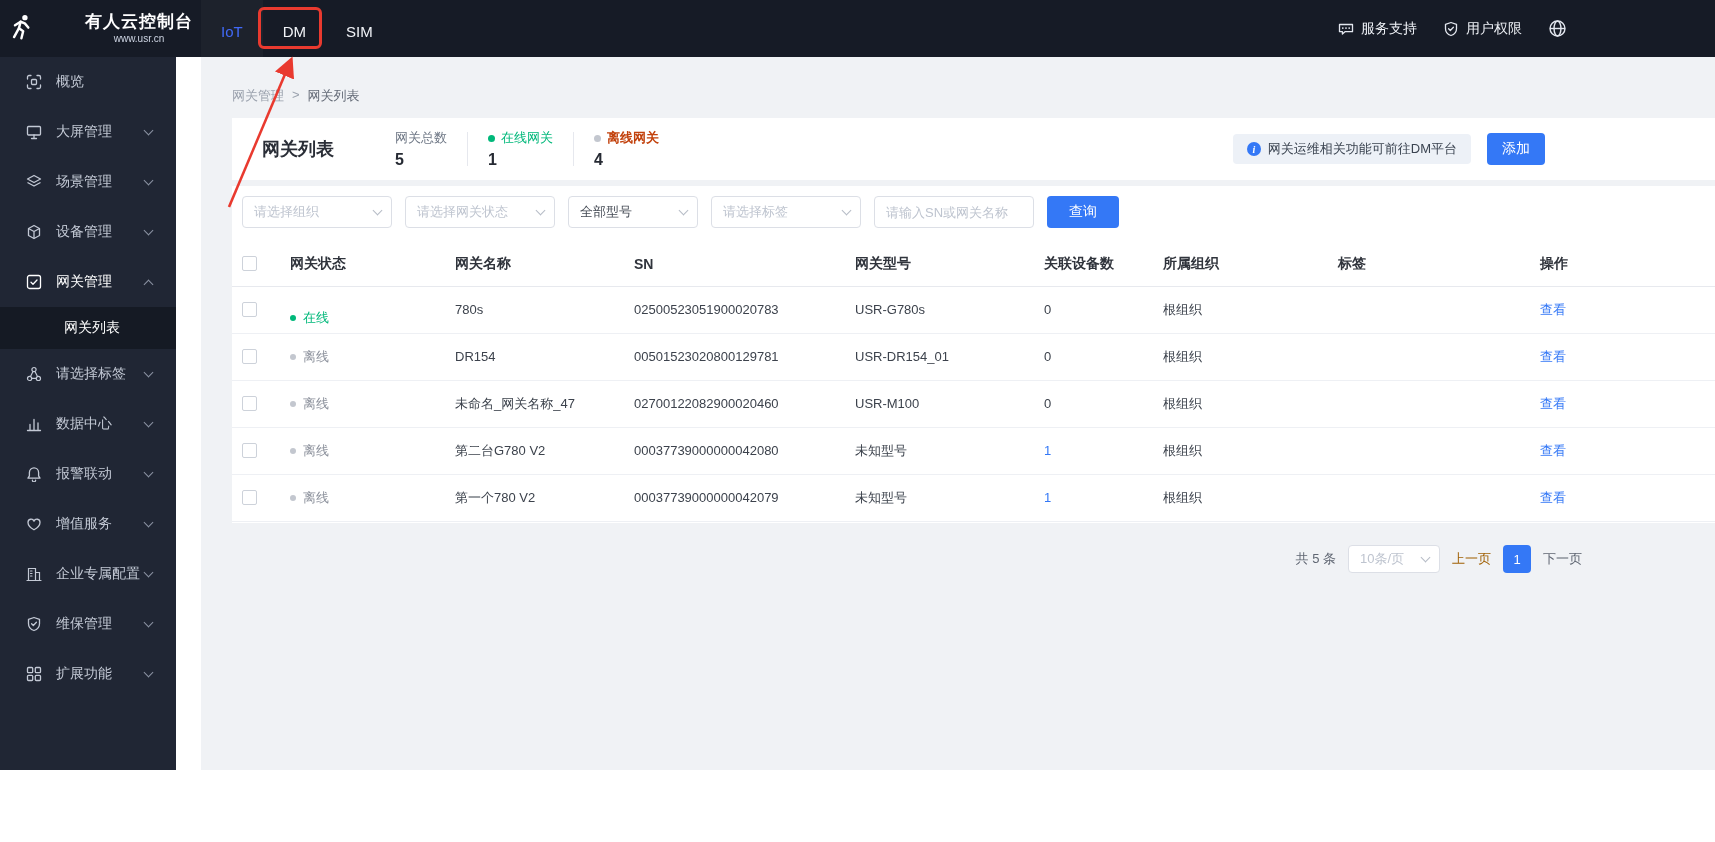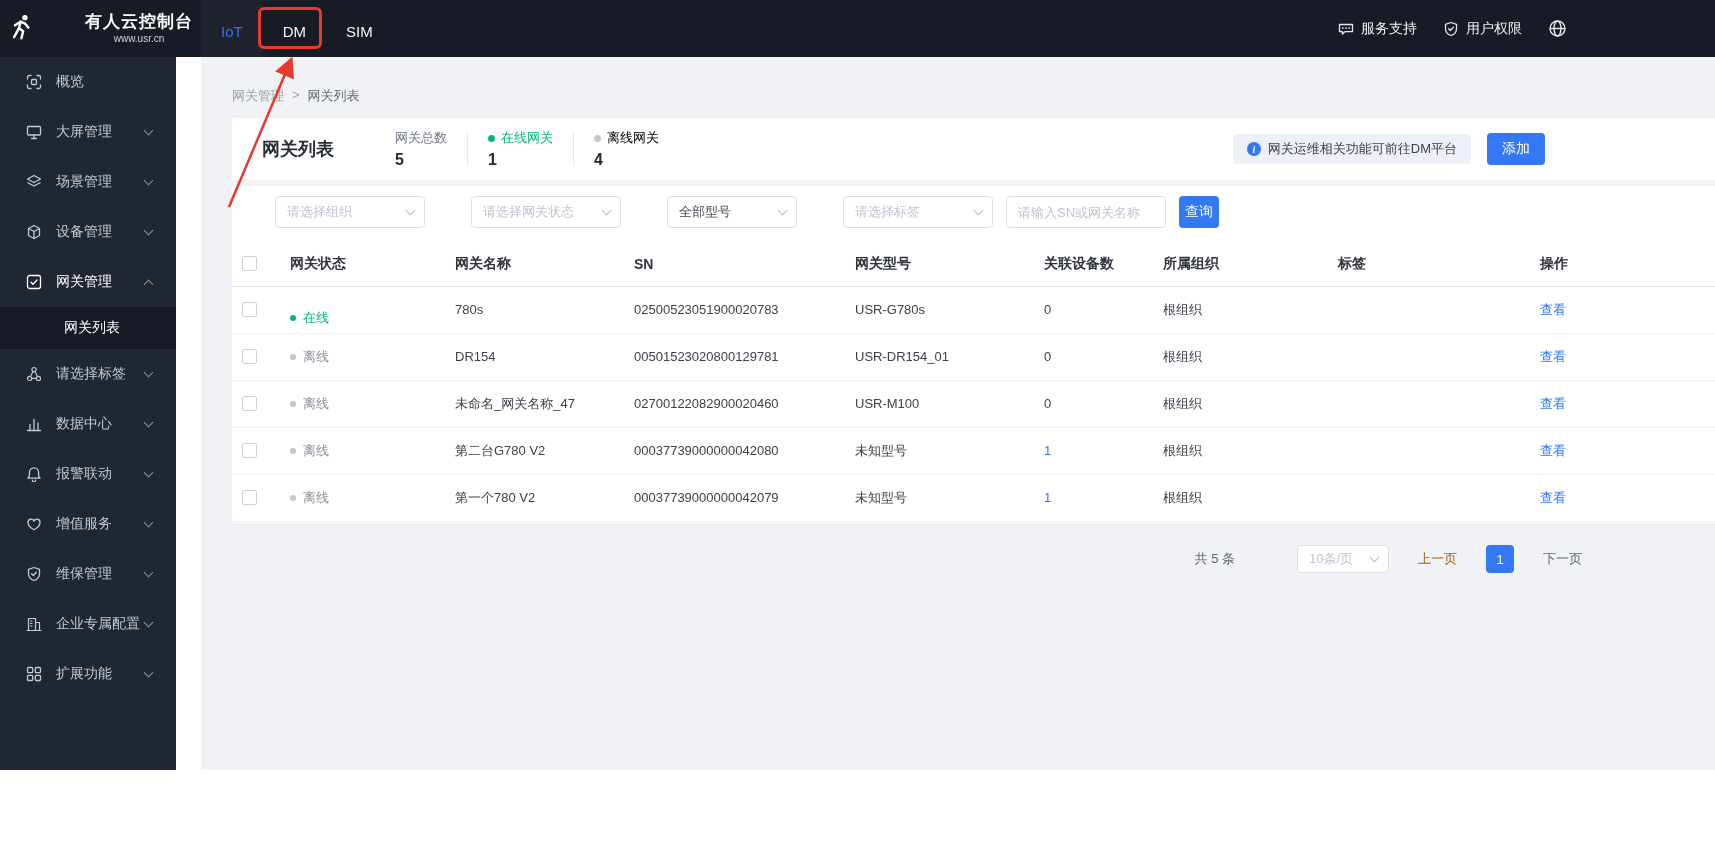--- a/index.html
+++ b/index.html
@@ -56,21 +56,21 @@
   .breadcrumb .current { color:#646b77; }
   .card { position:absolute; background:#fff; }
   .card1 { left:31px; top:61px; right:0; height:62px; display:flex; align-items:center; }
   .page-title { margin-left:30px; font-size:18px; font-weight:bold; color:#2a2e37; }
   .stats { display:flex; align-items:center; margin-left:61px; }
   .stat-group { display:flex; flex-direction:column; }
   .stat-label { font-size:13px; color:#6d7684; display:flex; align-items:center; white-space:nowrap; }
   .stat-label .dot { width:7px; height:7px; border-radius:50%; margin-right:6px; display:inline-block; }
   .stat-label.green { color:#00b87a; }
   .stat-label.green .dot { background:#00b87a; }
-  .stat-label.gray { color:#000000; }
+  .stat-label.gray { color:#c2410c;font-weight:bold; }
   .stat-label.gray .dot { background:#c3c7cf; }
   .stat-value { font-size:16px; font-weight:bold; color:#262a33; margin-top:4px; }
   .stat-sep { width:1px; height:34px; background:#e6e8ee; margin:0 20px; }
   .card1-right { margin-left:auto; display:flex; align-items:center; }
   .info-pill {
     height:30px; background:#edf1f7; border-radius:4px; display:flex; align-items:center;
     padding:0 14px; gap:7px; font-size:13px; color:#3a4350; cursor:pointer;
   }
   .info-i {
     width:14px; height:14px; border-radius:50%; background:#3478f6; color:#fff;
@@ -79,56 +79,56 @@
   }
   .btn-primary {
     height:32px; background:#3478f6; border:none; border-radius:4px; color:#fff;
     font-size:14px; padding:0 15px; cursor:pointer; font-family:inherit;
   }
   .add-btn { margin-left:16px; margin-right:170px; }
   .card2 { left:31px; top:129px; right:0; height:337px; overflow:hidden; }
   .filter-row { display:flex; gap:13px; padding:10px 0 0 10px; align-items:center; }
   .select {
     position:relative; height:32px; border:1px solid #dcdfe6; border-radius:4px; background:#fff;
-    display:flex; align-items:center; padding:0 24px 0 11px; font-size:13px; color:#bec4cf; cursor:pointer;margin-left:33px;
+    display:flex; align-items:center; padding:0 24px 0 11px; font-size:13px; color:#bec4cf; cursor:pointer;
   }
   .select.w150 { width:150px; } .select.w130 { width:130px; } .select.w92 { width:92px; height:28px; }
   .select .val { color:#454b55; }
   .sel-chev {
     position:absolute; right:10px; top:50%; margin-top:-5px;
     width:7px; height:7px; border-right:1.4px solid #b6bcc6; border-bottom:1.4px solid #b6bcc6;
     transform:rotate(45deg);
   }
   .filter-input {
     width:160px; height:32px; border:1px solid #dcdfe6; border-radius:4px; padding:0 11px;
     font-size:13px; color:#454b55; font-family:inherit; outline:none;
   }
   .filter-input::placeholder { color:#bec4cf; }
-  .query-btn { width:40px; padding:6px; }
+  .query-btn { width:72px; padding:6px; }
   
   table.gw { width:100%; border-collapse:collapse; table-layout:fixed; margin-top:14px; }
   table.gw th {
     height:44px; text-align:left; font-size:14px; font-weight:bold; color:#30343c;
     border-bottom:1px solid #e7e9ee; padding:0;
   }
   table.gw td { height:47px; font-size:13px; color:#3c424c; border-bottom:1px solid #eef0f4; padding:0; }
   .cb-cell { padding-left:10px !important; }
   input.cb {
     appearance:none; -webkit-appearance:none; width:15px; height:15px; border:1px solid #cdd2da;
     border-radius:2px; background:#fff; cursor:pointer; display:block;
   }
   .status-cell { display:flex; align-items:center; }
   .status-cell .dot { width:6px; height:6px; border-radius:50%; margin-right:7px; }
   .status-cell.online { color:#00b87a;margin-top:16px; } .status-cell.online .dot { background:#00b87a; }
   .status-cell.offline { color:#8b909b; } .status-cell.offline .dot { background:#c3c7cf; }
   .blue { color:#3478f6; cursor:pointer; }
   
   .pagination {
     position:absolute; top:488px; right:133px; height:28px;
-    display:flex; align-items:center; gap:29px; font-size:13px; color:#5f6672;
+    display:flex; align-items:center; gap:12px; font-size:13px; color:#5f6672;
   }
   .pg-prev { color:#a16207; cursor:default; }
   .pg-next { cursor:pointer; }
   .pg-page {
     width:28px; height:28px; background:#3478f6; color:#fff; border-radius:4px;
     display:flex; align-items:center; justify-content:center; cursor:pointer;
   }
   
   .bottom-strip { position:absolute; left:0; top:770px; width:1715px; height:72px; background:#fff; z-index:6; }
   .anno-box {
@@ -278,35 +278,35 @@
     <span class="s-icon">
       <svg viewBox="0 0 16 16" width="16" height="16" fill="none" stroke="currentColor" stroke-width="1.3" stroke-linejoin="round">
         <path d="M8 13.8S2 10.3 2 6.4a3.1 3.1 0 0 1 6-1.2 3.1 3.1 0 0 1 6 1.2c0 3.9-6 7.4-6 7.4z"></path>
       </svg>
     </span>
     <span class="s-label">增值服务</span>
     <span class="chev"></span>
   </div>
   <div class="side-item">
     <span class="s-icon">
+      <svg viewBox="0 0 16 16" width="16" height="16" fill="none" stroke="currentColor" stroke-width="1.2" stroke-linecap="round">
+        <path d="M2.5 14.5v-12h7v12M9.5 6.5h4v8M1 14.5h14M4.5 5h1.5M4.5 7.5h1.5M4.5 10h1.5"></path>
+      </svg>
+    </span>
+    <span class="s-label">企业专属配置</span>
+    <span class="chev"></span>
+  </div>
+  <div class="side-item">
+    <span class="s-icon">
       <svg viewBox="0 0 16 16" width="16" height="16" fill="none" stroke="currentColor" stroke-width="1.3" stroke-linecap="round" stroke-linejoin="round">
         <path d="M8 1.5l5.5 1.8v4.5c0 3.6-2.4 5.8-5.5 6.7-3.1-.9-5.5-3.1-5.5-6.7V3.3z"></path>
         <path d="M5.6 7.8l1.7 1.7 3.1-3.3"></path>
       </svg>
     </span>
     <span class="s-label">维保管理</span>
-    <span class="chev"></span>
-  </div>
-  <div class="side-item">
-    <span class="s-icon">
-      <svg viewBox="0 0 16 16" width="16" height="16" fill="none" stroke="currentColor" stroke-width="1.2" stroke-linecap="round">
-        <path d="M2.5 14.5v-12h7v12M9.5 6.5h4v8M1 14.5h14M4.5 5h1.5M4.5 7.5h1.5M4.5 10h1.5"></path>
-      </svg>
-    </span>
-    <span class="s-label">企业专属配置</span>
     <span class="chev"></span>
   </div>
   <div class="side-item">
     <span class="s-icon">
       <svg viewBox="0 0 16 16" width="16" height="16" fill="none" stroke="currentColor" stroke-width="1.3">
         <rect x="1.5" y="1.5" width="5.2" height="5.2" rx="1"></rect>
           <rect x="9.3" y="1.5" width="5.2" height="5.2" rx="1"></rect>
         <rect x="1.5" y="9.3" width="5.2" height="5.2" rx="1"></rect>
           <rect x="9.3" y="9.3" width="5.2" height="5.2" rx="1"></rect>
       </svg>

